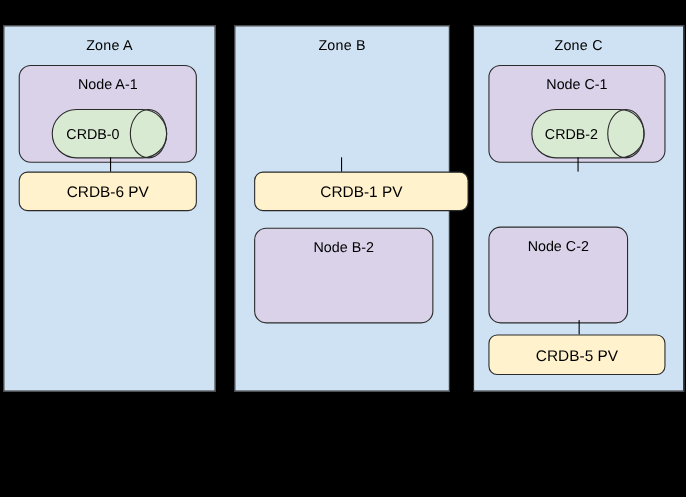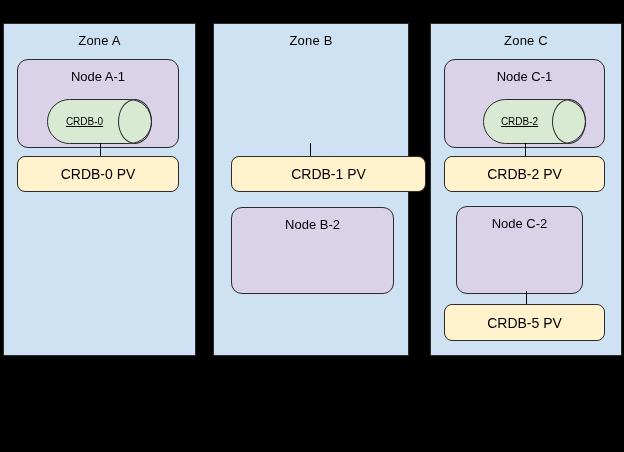--- a/index.html
+++ b/index.html
@@ -44,21 +44,21 @@
     position: absolute;
     height: 45px;
     background: var(--cylinder-bg, #d9ead3);
     border: 1px solid var(--border, #2b2b2b);
     border-radius: 23px;
     display: flex;
     align-items: center;
     justify-content: center;
     padding-right: 30px;
   }
-  .cyl-label { font-size: 10px; text-decoration: underline; }
+  .cyl-label { font-size: 13px; }
   .cyl-cap {
     position: absolute;
     top: -1px;
     right: -1px;
     width: 34px;
     height: 45px;
     border: 1px solid var(--border, #2b2b2b);
     border-radius: 50%;
     background: transparent;
   }
@@ -91,21 +91,21 @@
   <section class="zone" style="left:3px; width:193px;">
     <div class="zone-label">Zone A</div>
     <div class="node" style="left:13px; top:35px; width:162px; height:89px;">
       <div class="node-label">Node A-1</div>
       <div class="cylinder" style="left:29px; top:39px; width:105px;">
         <span class="cyl-label">CRDB-0</span>
         <span class="cyl-cap"></span>
       </div>
     </div>
     <div class="connector" style="left:96px; top:119px;"></div>
-    <div class="pv" style="left:13px; top:132px; width:162px;">CRDB-0 PV</div>
+    <div class="pv" style="left:13px; top:132px; width:162px;">CRDB-6 PV</div>
   </section>
 
   <section class="zone" style="left:213px; width:196px;">
     <div class="zone-label">Zone B</div>
     <div class="connector" style="left:96px; top:119px;"></div>
     <div class="pv" style="left:17px; top:132px; width:195px;">CRDB-1 PV</div>
     <div class="node" style="left:17px; top:183px; width:163px; height:87px;">
       <div class="node-label">Node B-2</div>
     </div>
   </section>
@@ -113,21 +113,20 @@
   <section class="zone" style="left:430px; width:192px;">
     <div class="zone-label">Zone C</div>
     <div class="node" style="left:13px; top:35px; width:161px; height:89px;">
       <div class="node-label">Node C-1</div>
       <div class="cylinder" style="left:38px; top:39px; width:103px;">
         <span class="cyl-label">CRDB-2</span>
         <span class="cyl-cap"></span>
       </div>
     </div>
     <div class="connector" style="left:94px; top:119px;"></div>
-    <div class="pv" style="left:13px; top:132px; width:161px;">CRDB-2 PV</div>
-    <div class="node" style="left:25px; top:182px; width:127px; height:88px;">
+    <div class="node" style="left:13px; top:182px; width:127px; height:88px;">
       <div class="node-label">Node C-2</div>
     </div>
     <div class="connector" style="left:95px; top:267px;"></div>
     <div class="pv" style="left:13px; top:280px; width:161px; height:37px;">CRDB-5 PV</div>
   </section>
 
 </div>
 
 </body></html>

